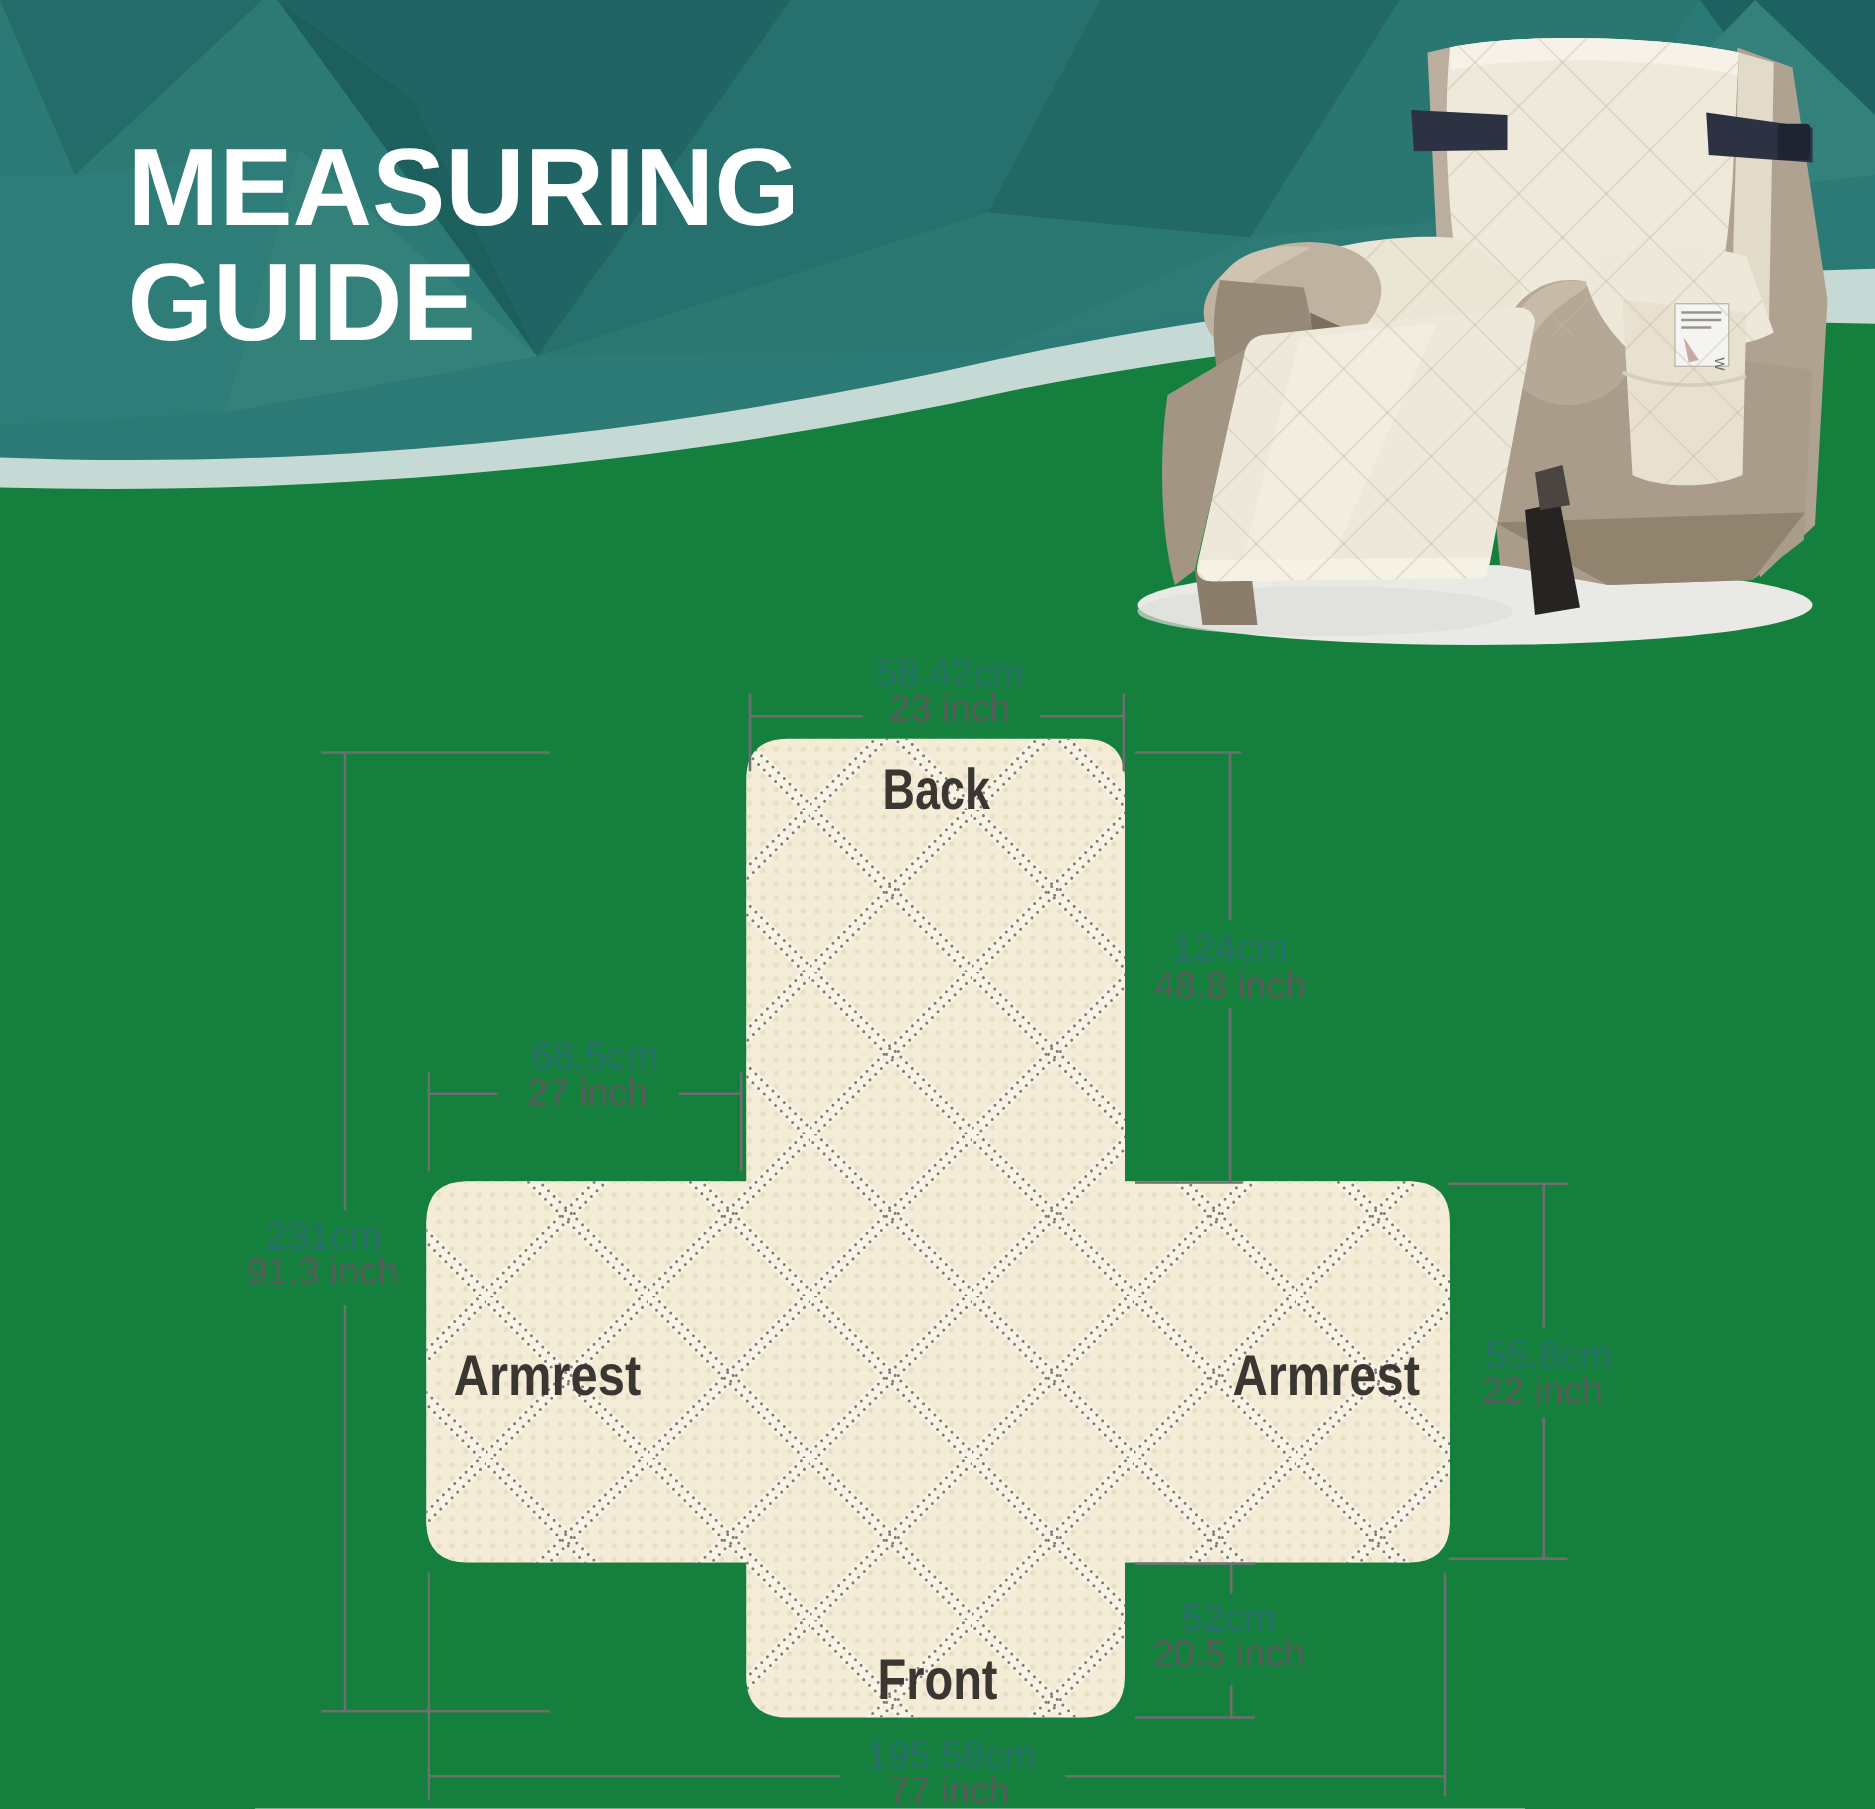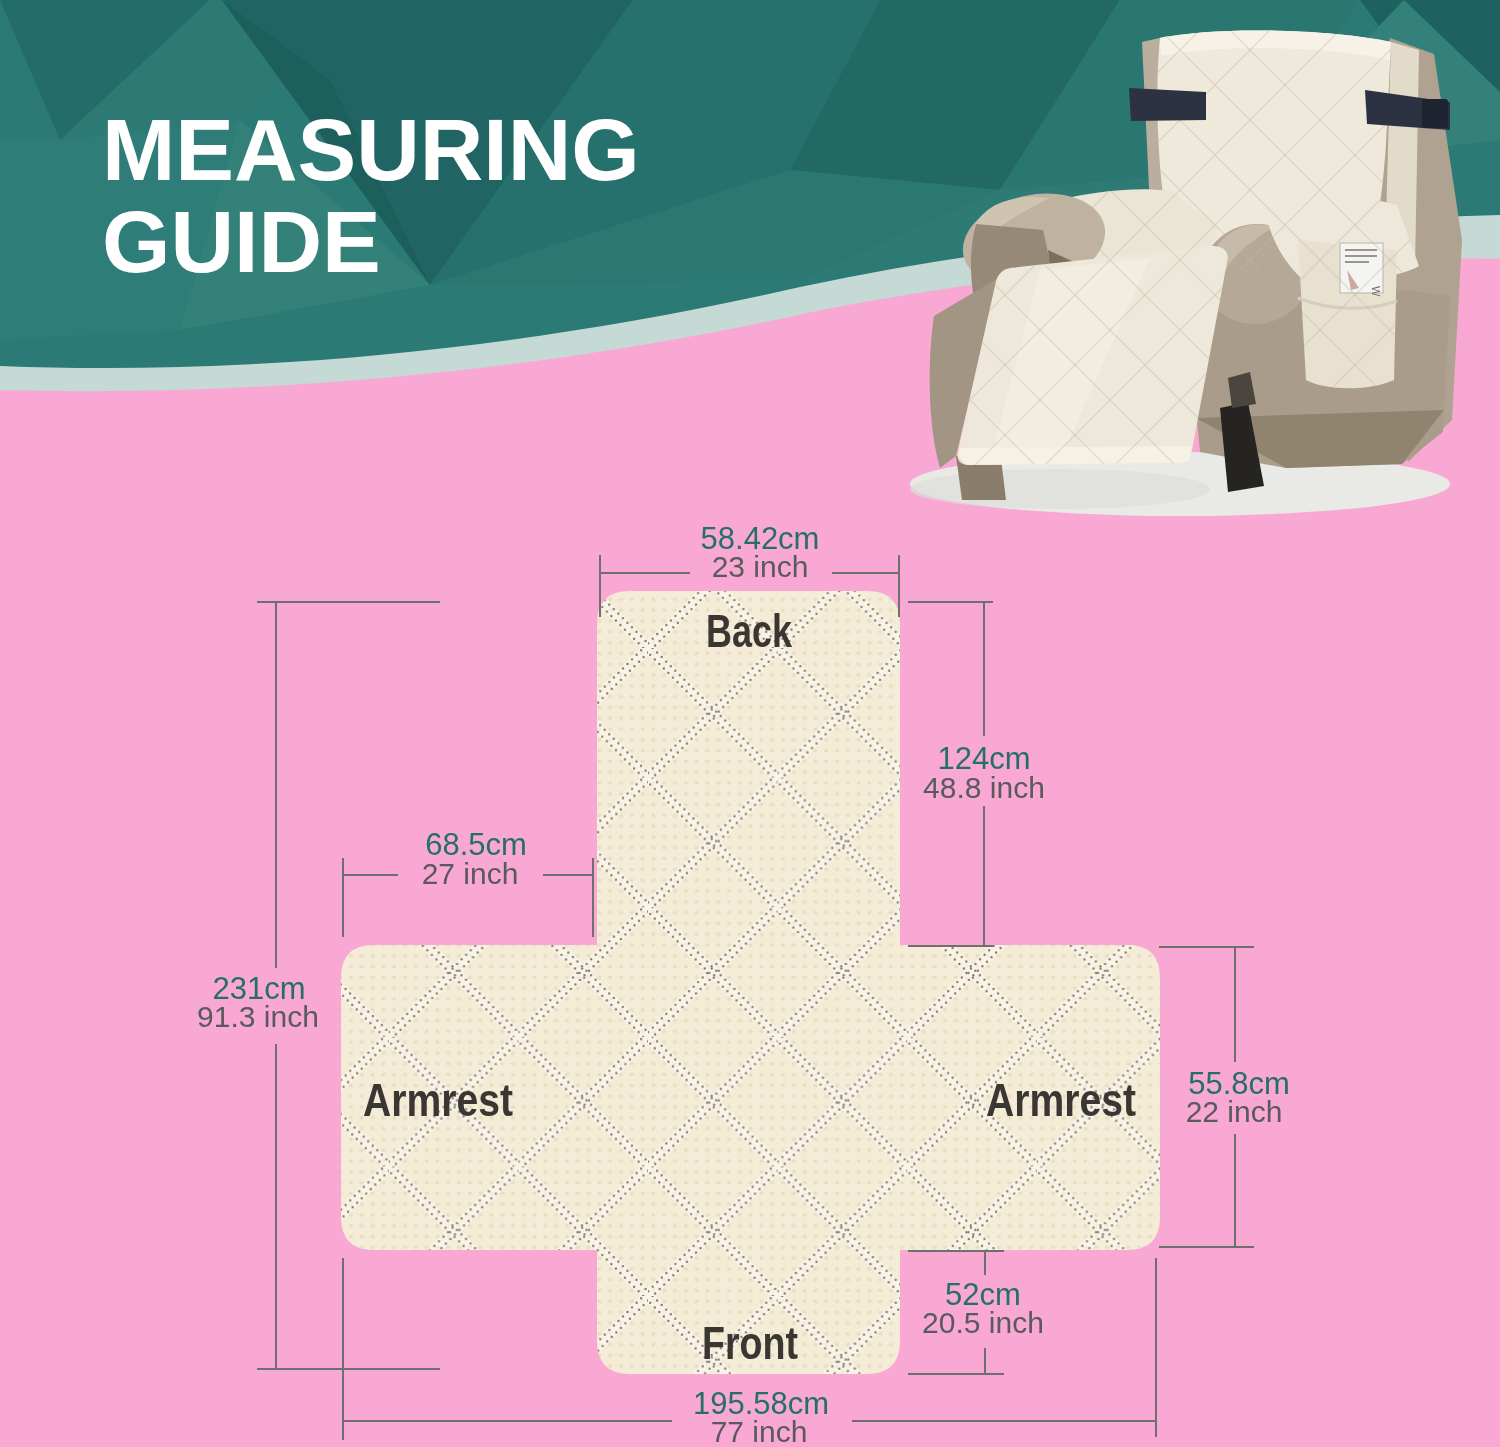--- a/index.html
+++ b/index.html
@@ -1,16 +1,16 @@
 <!DOCTYPE html>
 <html><head>
 <meta charset="utf-8">
 <style>
   html,body{margin:0;padding:0;background:#ffffff;}
-  .page{position:relative;width:1500px;height:1447px;overflow:hidden;background:#f9a8d4;
+  .page{position:relative;width:1500px;height:1447px;overflow:hidden;background:#15803d;
         font-family:"Liberation Sans", sans-serif;}
   svg{display:block;}
 </style>
 </head>
 <body>
 <div class="page">
 <svg width="1500" height="1447" viewBox="0 0 1500 1447" xmlns="http://www.w3.org/2000/svg">
 <defs>
 
   <pattern id="dots" width="10.8" height="10.8" patternUnits="userSpaceOnUse">

